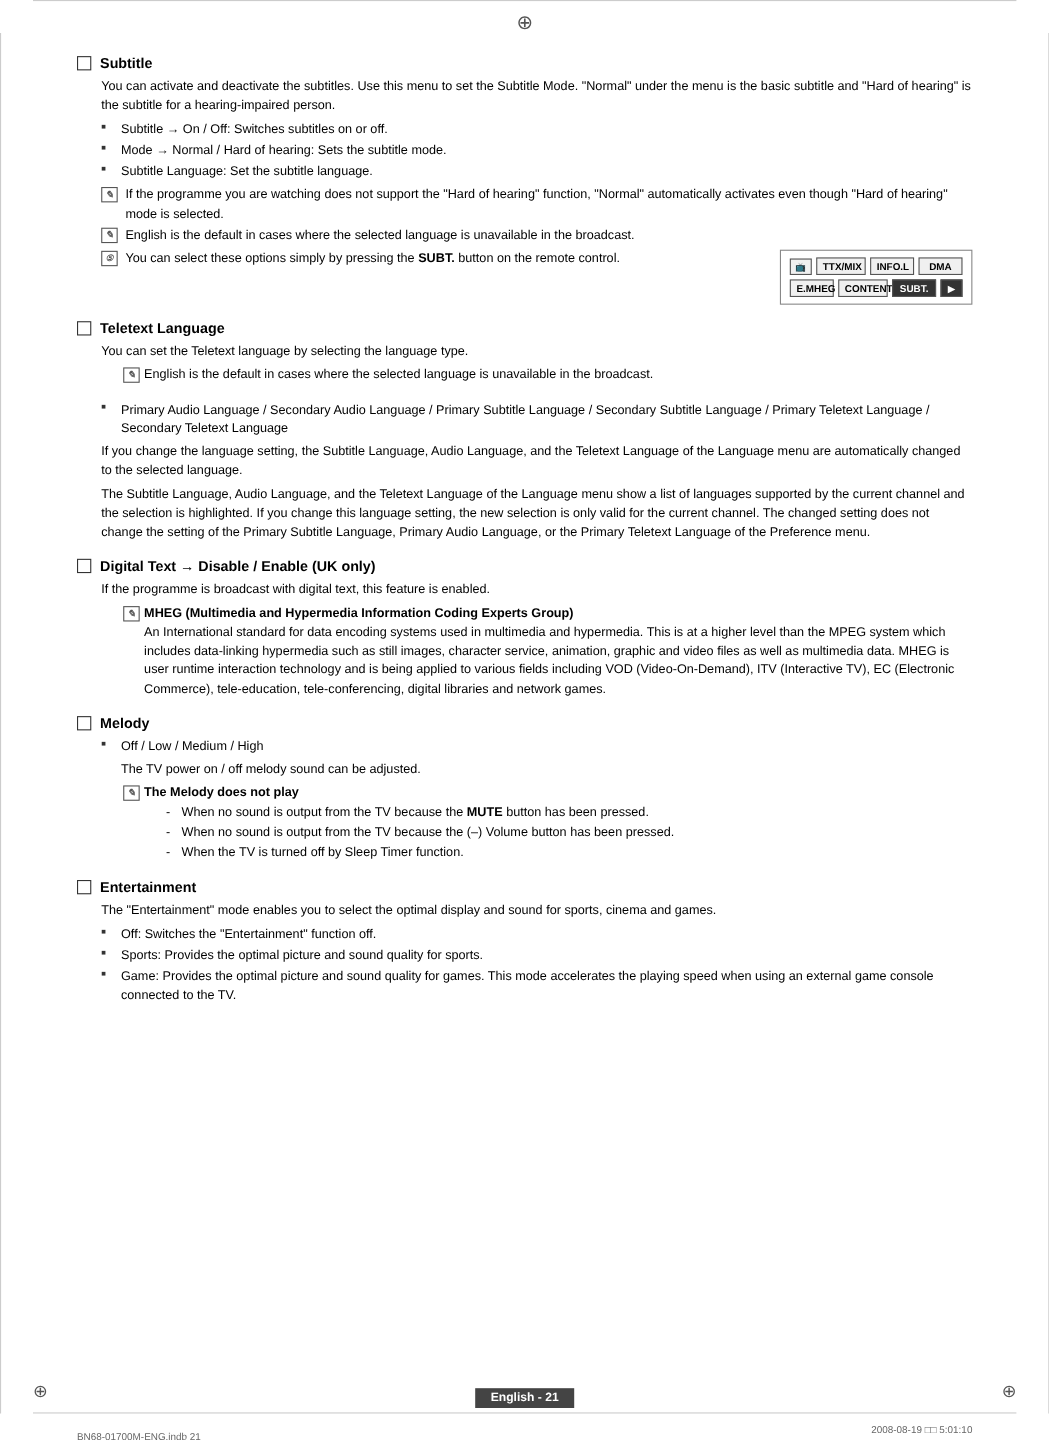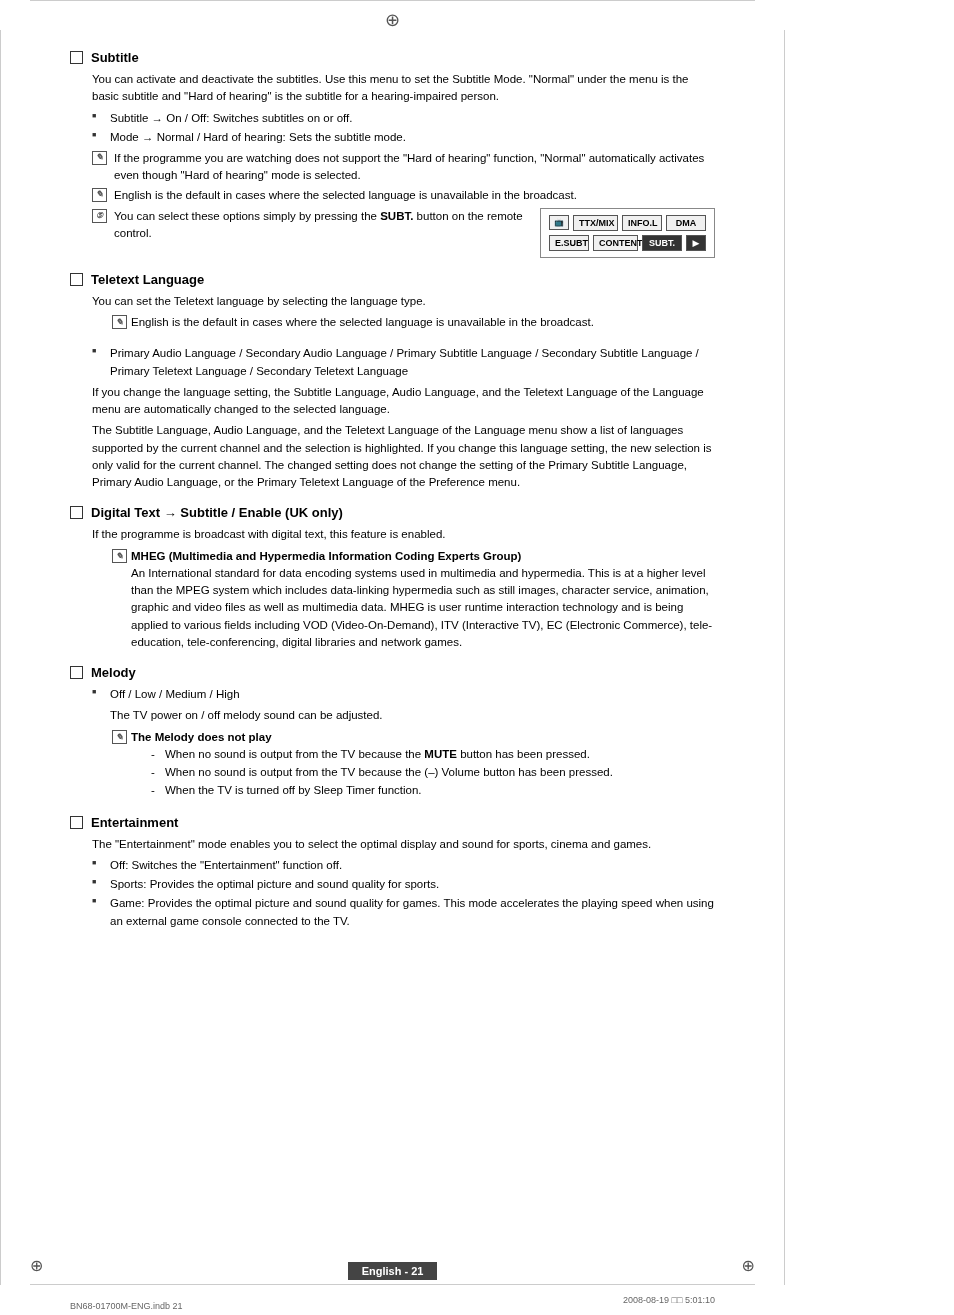--- a/index.html
+++ b/index.html
@@ -7,21 +7,21 @@
       background: #fff;
       font-family: Arial, Helvetica, sans-serif;
       font-size: 11.5px;
       color: #000;
       width: 954px;
       min-height: 1315px;
       position: relative;
     }
 
     .page-container {
-      width: 785px;
+      width: 954px;
       min-height: 1315px;
       padding: 50px 70px 60px 70px;
       position: relative;
     }
 
     
     .crosshair-top {
       position: absolute;
       top: 10px;
       left: 50%;
@@ -294,20 +294,21 @@
       <span class="checkbox-icon"></span>
       <h2>Subtitle</h2>
     </div>
     <div class="section-body">
 
       <p>You can activate and deactivate the subtitles. Use this menu to set the Subtitle Mode. "Normal" under the menu is the basic subtitle and "Hard of hearing" is the subtitle for a hearing-impaired person.</p>
 
       <ul class="bullet-list">
         <li>Subtitle → On / Off: Switches subtitles on or off.</li>
         <li>Mode → Normal / Hard of hearing: Sets the subtitle mode.</li>
+        <li>Subtitle Language: Set the subtitle language.</li>
       </ul>
 
       <ul class="note-list">
         <li>
           <span class="note-icon">✎</span>
           <span>If the programme you are watching does not support the "Hard of hearing" function, "Normal" automatically activates even though "Hard of hearing" mode is selected.</span>
         </li>
         <li>
           <span class="note-icon">✎</span>
           <span>English is the default in cases where the selected language is unavailable in the broadcast.</span>
@@ -324,21 +325,21 @@
           </ul>
         </div>
         <div class="remote-buttons">
           <div class="remote-row">
             <div class="rb-icon" style="font-size:8px; padding:2px 3px;">📺</div>
             <div class="rb">TTX/MIX</div>
             <div class="rb">INFO.L</div>
             <div class="rb">DMA</div>
           </div>
           <div class="remote-row">
-            <div class="rb">E.SUBT</div>
+            <div class="rb">E.MHEG</div>
             <div class="rb">CONTENT</div>
             <div class="rb-selected">SUBT.</div>
             <div class="rb-arrow">▶</div>
           </div>
         </div>
       </div>
     </div>
   </div>
 
   <div class="section">
@@ -361,21 +362,21 @@
         <li>Primary Audio Language / Secondary Audio Language / Primary Subtitle Language / Secondary Subtitle Language / Primary Teletext Language / Secondary Teletext Language</li>
       </ul>
       <p>If you change the language setting, the Subtitle Language, Audio Language, and the Teletext Language of the Language menu are automatically changed to the selected language.</p>
       <p>The Subtitle Language, Audio Language, and the Teletext Language of the Language menu show a list of languages supported by the current channel and the selection is highlighted. If you change this language setting, the new selection is only valid for the current channel. The changed setting does not change the setting of the Primary Subtitle Language, Primary Audio Language, or the Primary Teletext Language of the Preference menu.</p>
     </div>
   </div>
 
   <div class="section">
     <div class="section-title">
       <span class="checkbox-icon"></span>
-      <h2>Digital Text → Subtitle / Enable (UK only)</h2>
+      <h2>Digital Text → Disable / Enable (UK only)</h2>
     </div>
     <div class="section-body">
       <p>If the programme is broadcast with digital text, this feature is enabled.</p>
       <div class="sub-note">
         <span class="note-icon-inline">✎</span>
         <div>
           <p><b>MHEG (Multimedia and Hypermedia Information Coding Experts Group)</b></p>
           <p>An International standard for data encoding systems used in multimedia and hypermedia. This is at a higher level than the MPEG system which includes data-linking hypermedia such as still images, character service, animation, graphic and video files as well as multimedia data. MHEG is user runtime interaction technology and is being applied to various fields including VOD (Video-On-Demand), ITV (Interactive TV), EC (Electronic Commerce), tele-education, tele-conferencing, digital libraries and network games.</p>
         </div>
       </div>

